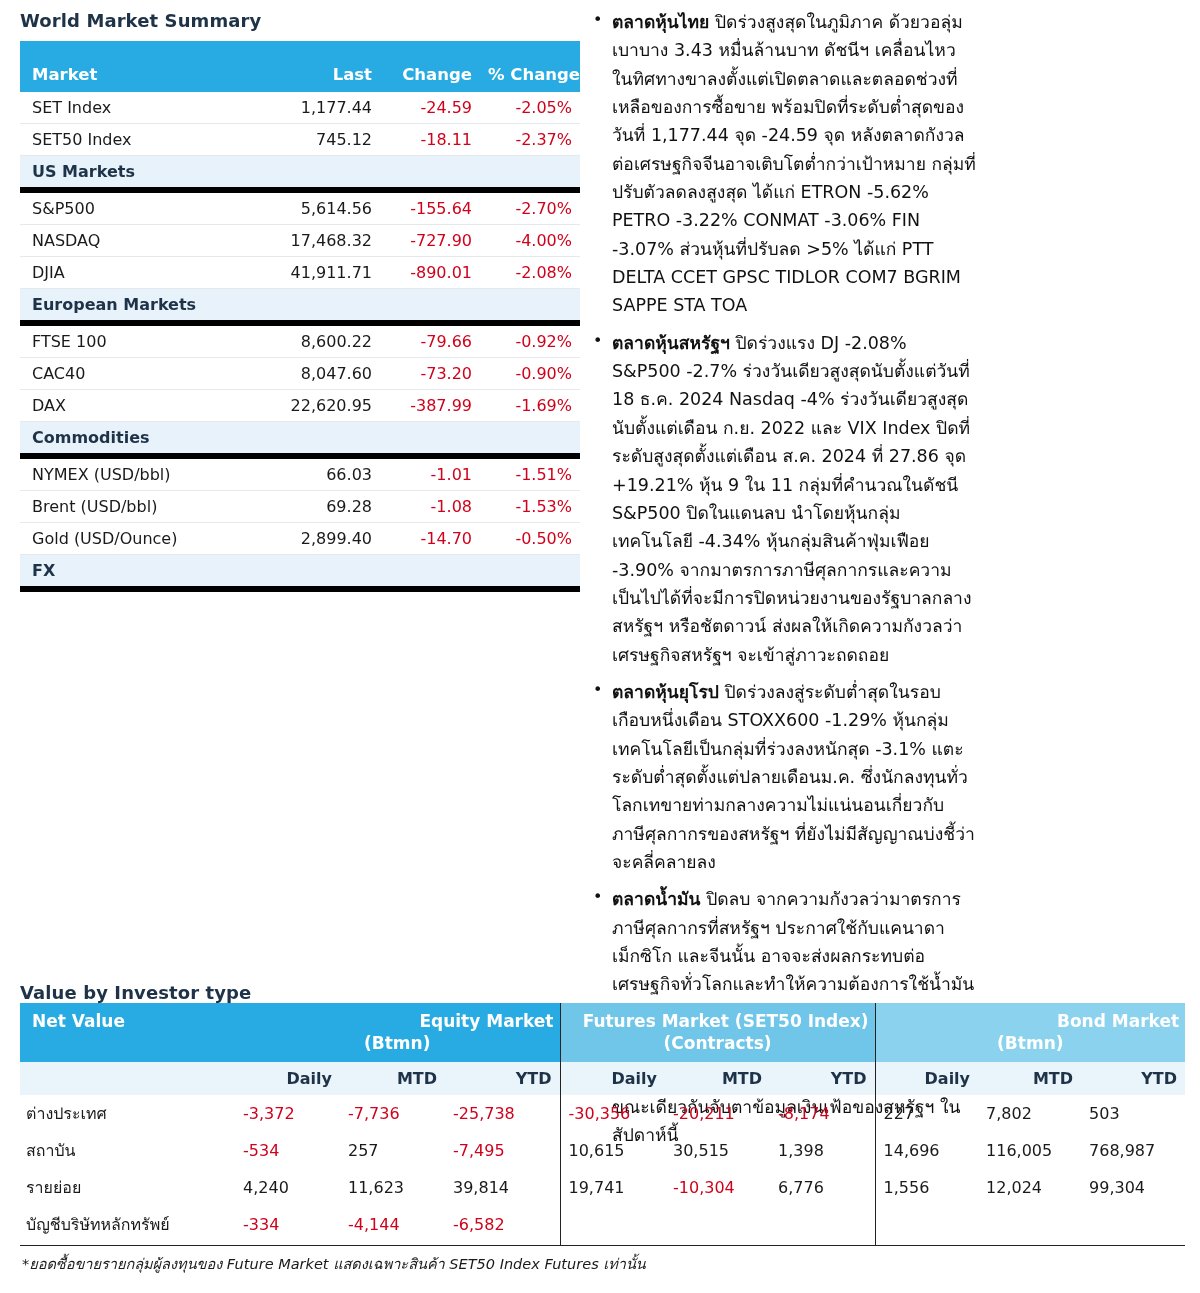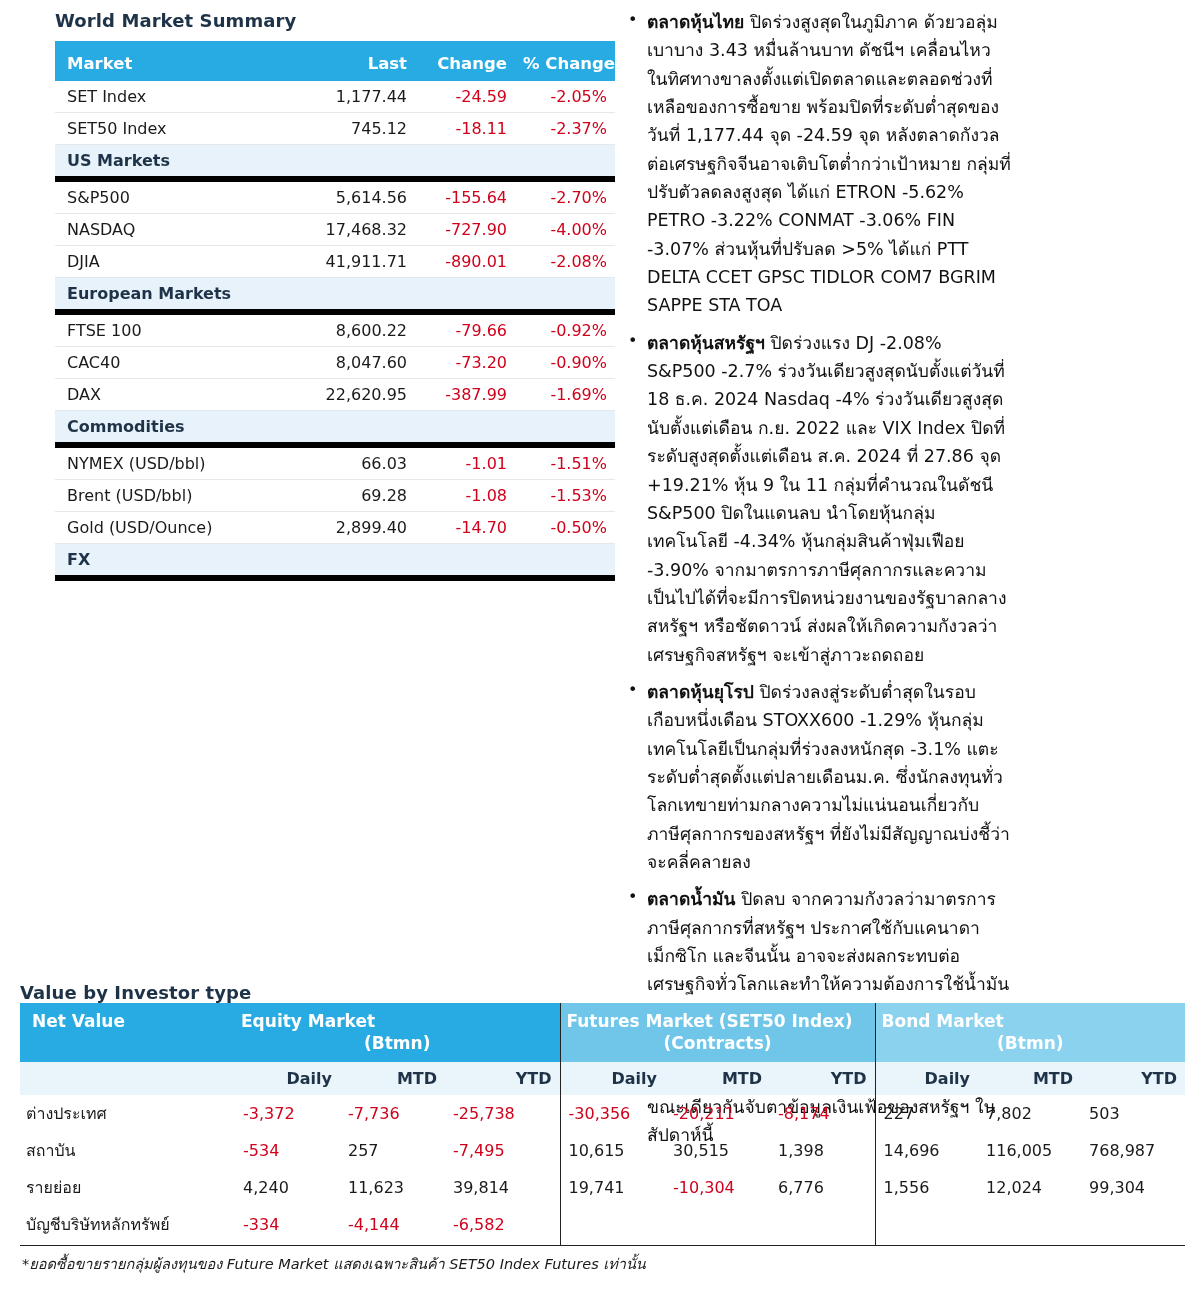--- a/index.html
+++ b/index.html
@@ -28,37 +28,36 @@
   .pos { color: #1e9e6a; }
   .flat { color: #1a1a1a; }
 
   
   #top-area {
     position: absolute;
     left: 0; top: 0;
     width: 992px;
     display: flex;
     align-items: flex-start;
-    margin-left: 35px;
   }
 
   
   #wms-wrap { width: 580px; padding-left: 20px; padding-top: 10px; box-sizing: border-box; }
   #wms-title { margin-bottom: 10px; }
   table.wms {
     border-collapse: collapse;
     width: 560px;
     table-layout: fixed;
   }
   table.wms th {
     background: #27ABE2;
     color: #ffffff;
     font-size: 16.5px;
     font-weight: bold;
-    padding: 13px 8px 8px 8px;
+    padding: 24px 8px 8px 8px;
     text-align: right;
     white-space: nowrap;
   }
   table.wms th.lbl { text-align: left; padding-left: 12px; }
   table.wms td {
     font-size: 16px;
     padding: 6px 8px 6px 8px;
     border-bottom: 1px solid #e6e9ec;
     white-space: nowrap;
   }
@@ -115,21 +114,21 @@
   table.vit {
     border-collapse: collapse;
     table-layout: fixed;
     width: 1165px;
   }
   table.vit .hdr-main th {
     color: #ffffff;
     font-weight: bold;
     font-size: 17px;
     padding: 8px 6px 2px 6px;
-    text-align: left;
+    text-align: right;
     vertical-align: top;
   }
   table.vit .hdr-sub-unit th {
     color: #ffffff;
     font-weight: bold;
     font-size: 17px;
     padding: 0 6px 9px 6px;
     text-align: center;
     vertical-align: top;
   }

